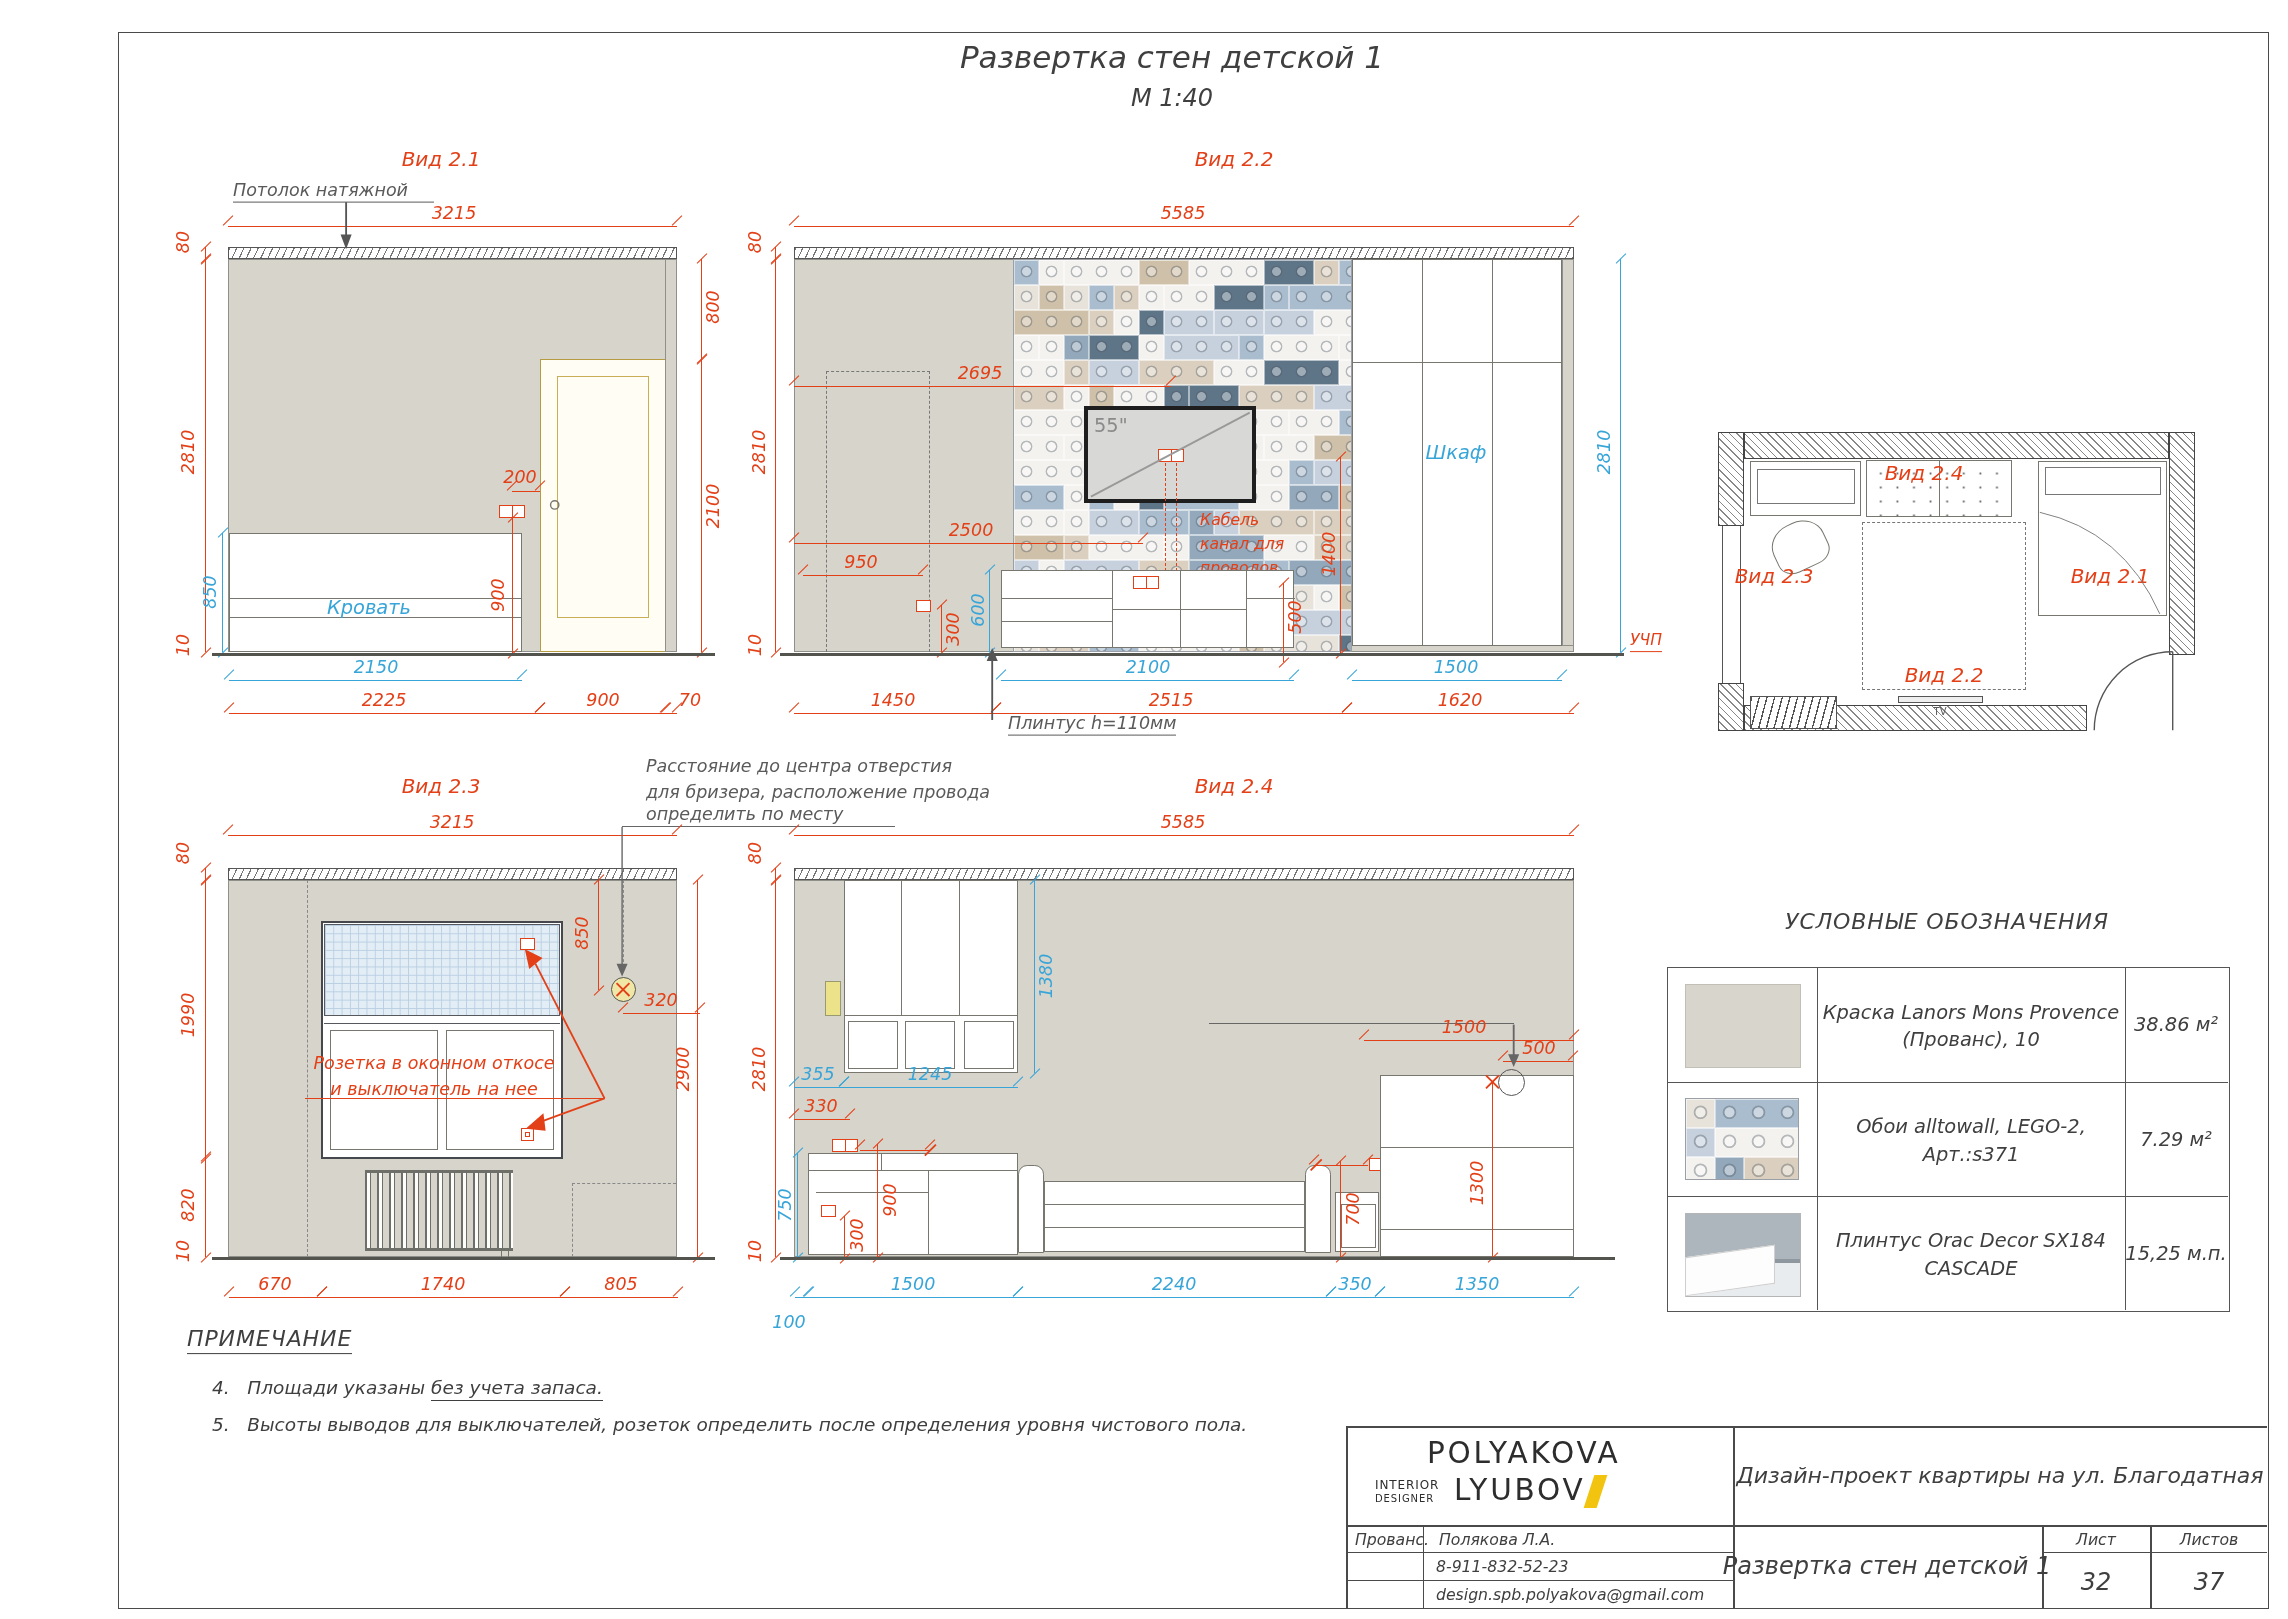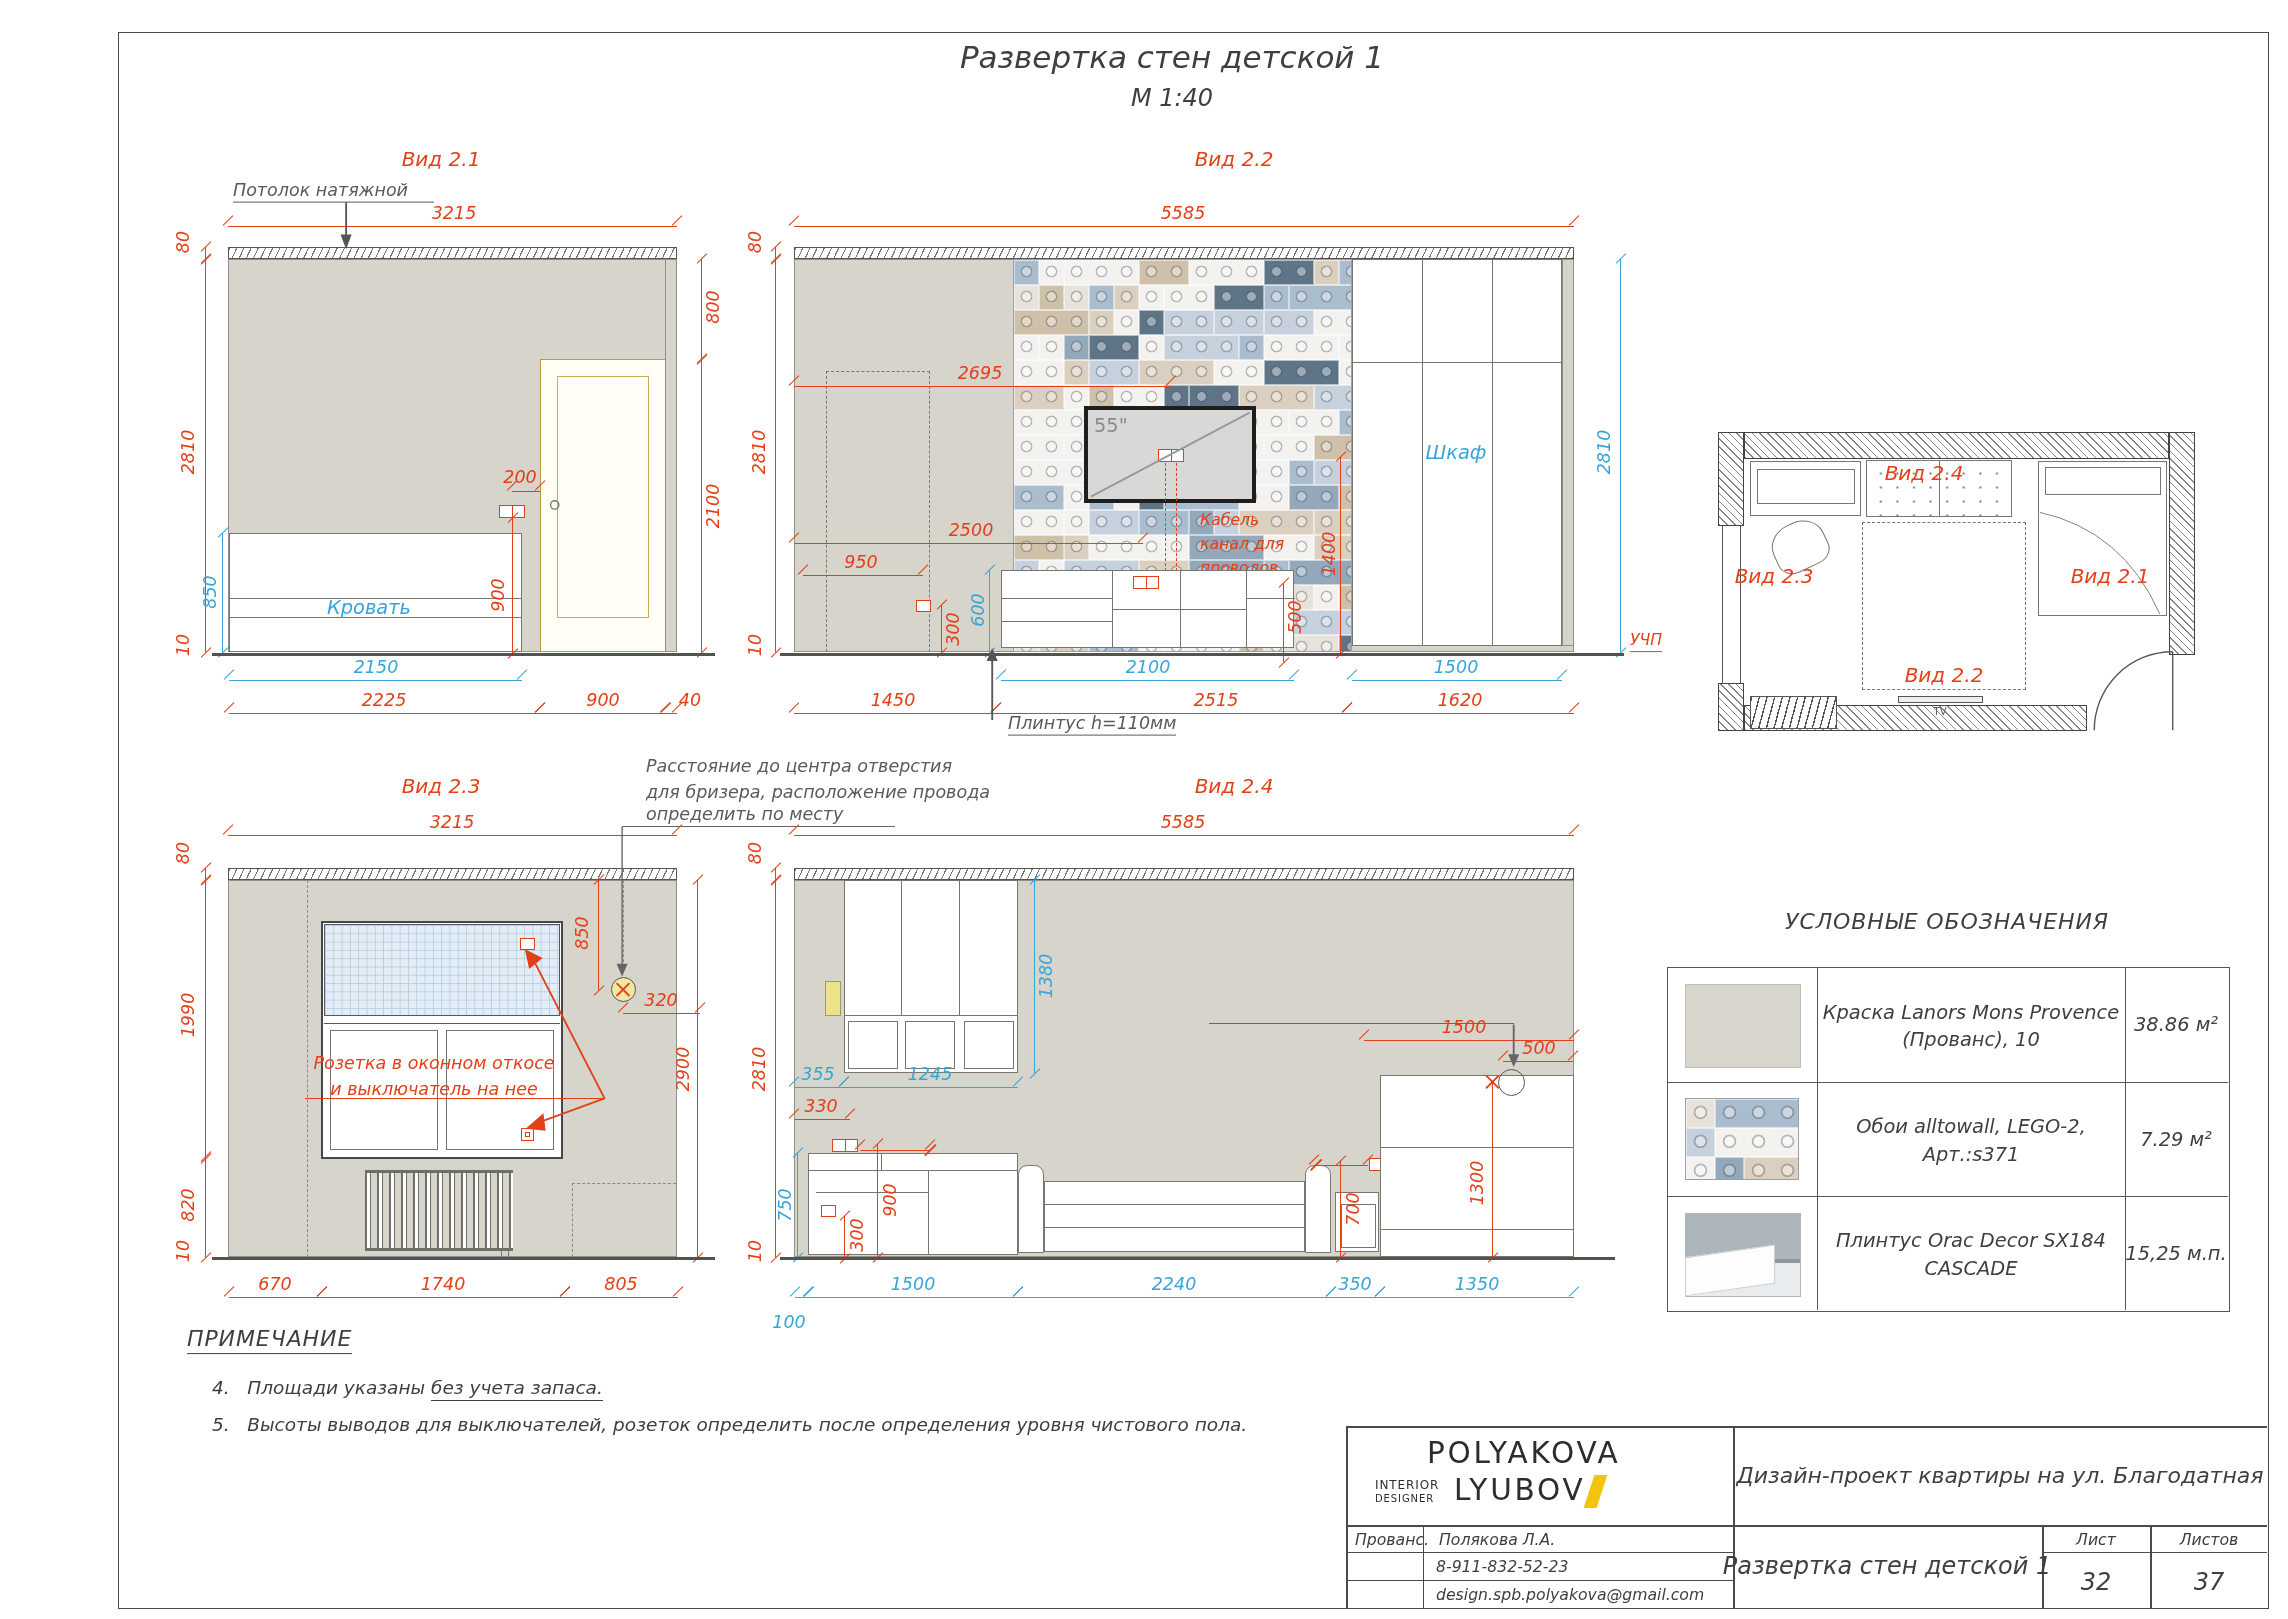--- a/index.html
+++ b/index.html
@@ -100,21 +100,21 @@
 
     <div class="a floor" style="left:212px;top:653px;width:503px;"></div>
 
     <div class="a dlh blue" style="left:229px;top:680px;width:293px;"></div>
     <div class="a lab f19 blue" style="left:376px;top:667px;">2150</div>
     <div class="a dlh red" style="left:229px;top:713px;width:311px;"></div>
     <div class="a lab f19 red" style="left:384px;top:700px;">2225</div>
     <div class="a dlh red" style="left:540px;top:713px;width:126px;"></div>
     <div class="a lab f19 red" style="left:603px;top:700px;">900</div>
     <div class="a dlh red" style="left:665px;top:713px;width:12px;"></div>
-    <div class="a lab f19 red" style="left:690px;top:700px;">40</div>
+    <div class="a lab f19 red" style="left:690px;top:700px;">70</div>
   </div>
 
   <div>
     <div class="a lab f22 red" style="left:1234px;top:159px;">Вид 2.2</div>
 
     <div class="a dlh red" style="left:794px;top:226px;width:780px;"></div>
     <div class="a lab f19 red" style="left:1183px;top:213px;">5585</div>
 
     <div class="a hatch" style="left:794px;top:247px;width:780px;height:12px;"></div>
     <div class="a wall" style="left:794px;top:259px;width:780px;height:393px;"></div>
@@ -192,21 +192,21 @@
     <div class="a lab f19 blue rot" style="left:1604px;top:452px;">2810</div>
     <div class="a labl f17 red und" style="left:1630px;top:641px;">УЧП</div>
 
     <div class="a floor" style="left:780px;top:653px;width:844px;"></div>
 
     <div class="a dlh red" style="left:794px;top:713px;width:202px;"></div>
     <div class="a lab f19 red" style="left:893px;top:700px;">1450</div>
     <div class="a dlh blue" style="left:1001px;top:680px;width:293px;"></div>
     <div class="a lab f19 blue" style="left:1148px;top:667px;">2100</div>
     <div class="a dlh red" style="left:996px;top:713px;width:351px;"></div>
-    <div class="a lab f19 red" style="left:1171px;top:700px;margin-left:45px;">2515</div>
+    <div class="a lab f19 red" style="left:1171px;top:700px;">2515</div>
     <div class="a dlh blue" style="left:1352px;top:680px;width:210px;"></div>
     <div class="a lab f19 blue" style="left:1456px;top:667px;">1500</div>
     <div class="a dlh red" style="left:1347px;top:713px;width:227px;"></div>
     <div class="a lab f19 red" style="left:1460px;top:700px;">1620</div>
 
     <div class="a labl f19 gy und" style="left:1008px;top:724px;">Плинтус h=110мм</div>
   </div>
 
   <div>
     <div class="a planhatch" style="left:1744px;top:432px;width:425px;height:27px;"></div>

